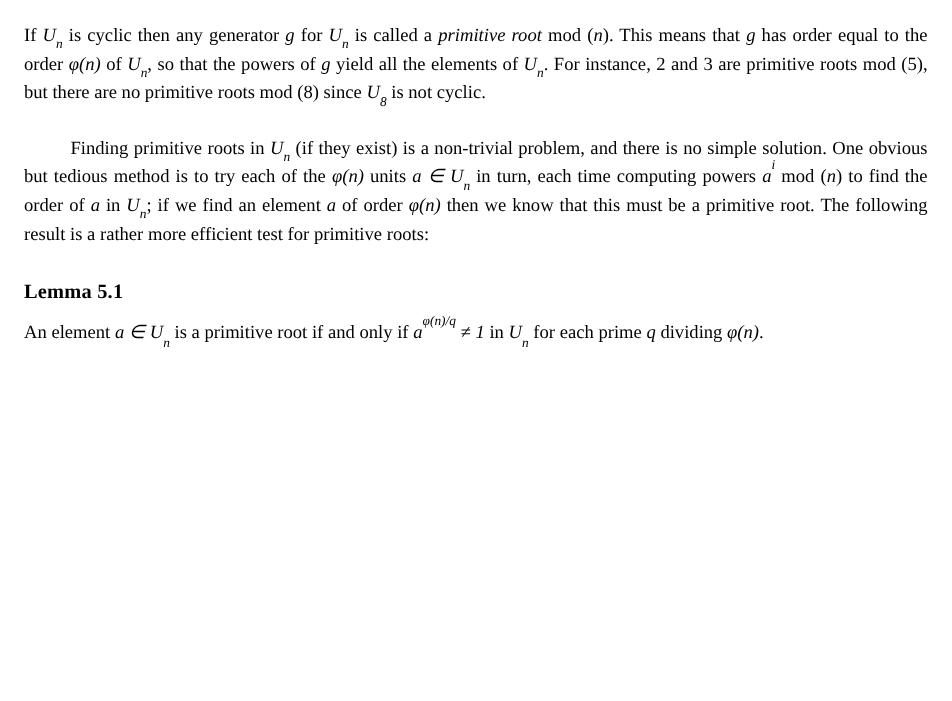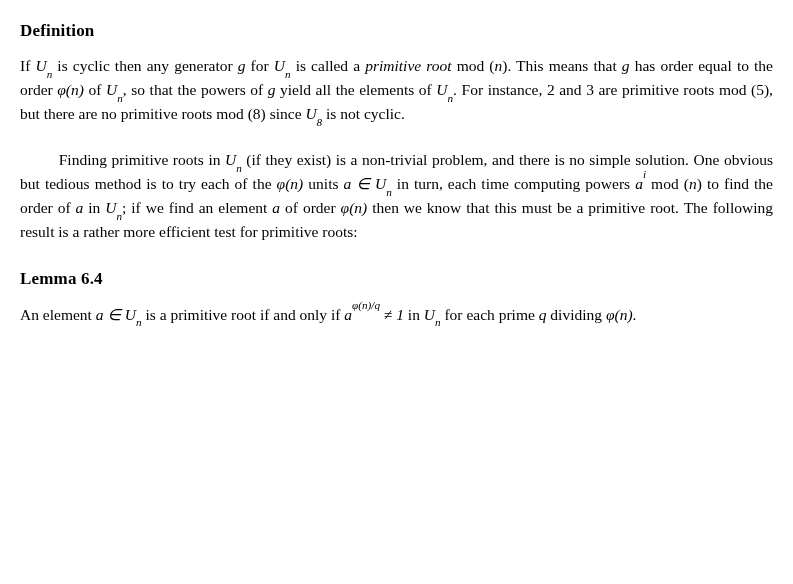--- a/index.html
+++ b/index.html
@@ -68,34 +68,33 @@
       top: -0.45em;
     }
     sub {
       bottom: -0.2em;
     }
   </style>
 </head>
 <body>
 
 <div>
-  <div class="definition-heading">Definition</div>
 
   <p class="paragraph">
     If <span class="math"><em>U</em><sub>n</sub></span> is cyclic then any generator <span class="math"><em>g</em></span> for <span class="math"><em>U</em><sub>n</sub></span> is called a <em class="primitive-root">primitive root</em> mod (<span class="math">n</span>). This means that <span class="math"><em>g</em></span> has order equal to the order <span class="math"><em>φ</em>(<em>n</em>)</span> of <span class="math"><em>U</em><sub>n</sub></span>, so that the powers of <span class="math"><em>g</em></span> yield all the elements of <span class="math"><em>U</em><sub>n</sub></span>. For instance, 2 and 3 are primitive roots mod (5), but there are no primitive roots mod (8) since <span class="math"><em>U</em><sub>8</sub></span> is not cyclic.
   </p>
 
   <div class="spacer"></div>
 
   <p class="paragraph-indented">
     Finding primitive roots in <span class="math"><em>U</em><sub>n</sub></span> (if they exist) is a non-trivial problem, and there is no simple solution. One obvious but tedious method is to try each of the <span class="math"><em>φ</em>(<em>n</em>)</span> units <span class="math"><em>a</em> ∈ <em>U</em><sub>n</sub></span> in turn, each time computing powers <span class="math"><em>a<sup>i</sup></em></span> mod (<span class="math">n</span>) to find the order of <span class="math"><em>a</em></span> in <span class="math"><em>U</em><sub>n</sub></span>; if we find an element <span class="math"><em>a</em></span> of order <span class="math"><em>φ</em>(<em>n</em>)</span> then we know that this must be a primitive root. The following result is a rather more efficient test for primitive roots:
   </p>
 
   <div class="spacer"></div>
 </div>
 
 <div>
-  <div class="lemma-heading">Lemma 6.4</div>
+  <div class="lemma-heading">Lemma 5.1</div>
 
   <p class="paragraph">
     An element <span class="math"><em>a</em> ∈ <em>U</em><sub>n</sub></span> is a primitive root if and only if <span class="math"><em>a</em><sup><em>φ</em>(<em>n</em>)/<em>q</em></sup> ≠ 1</span> in <span class="math"><em>U</em><sub>n</sub></span> for each prime <span class="math"><em>q</em></span> dividing <span class="math"><em>φ</em>(<em>n</em>)</span>.
   </p>
 </div>
 
 </body></html>

